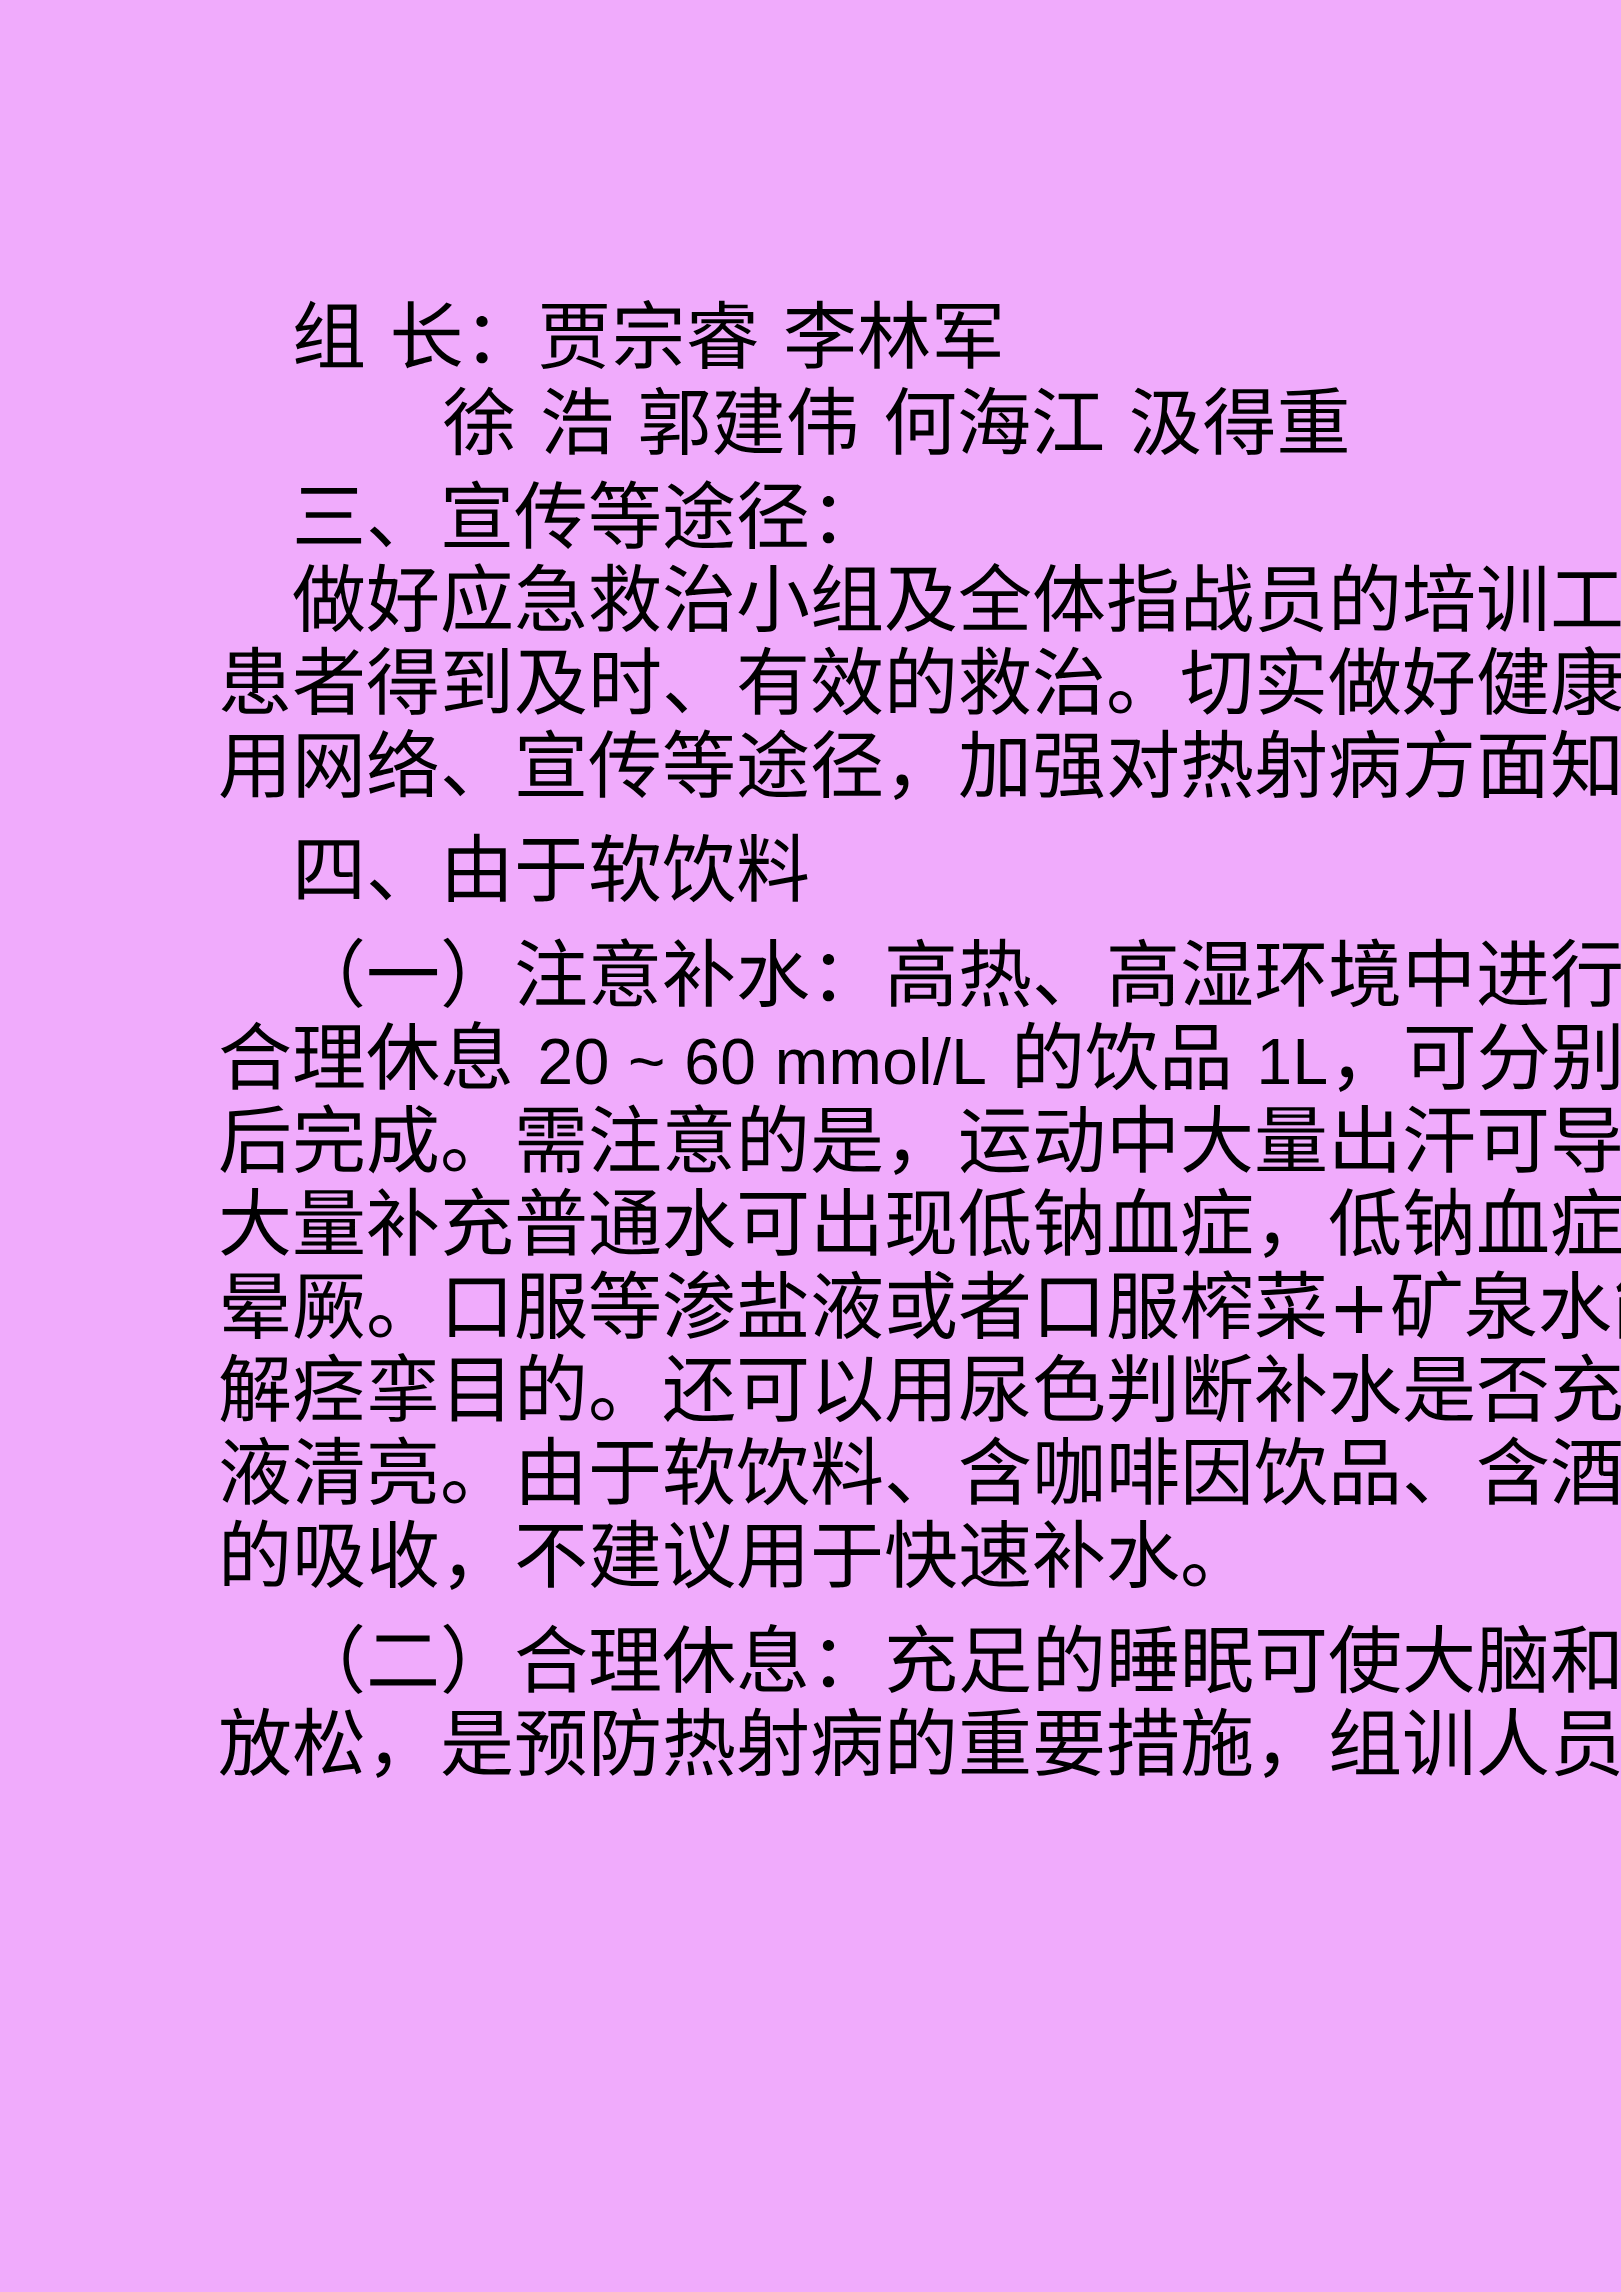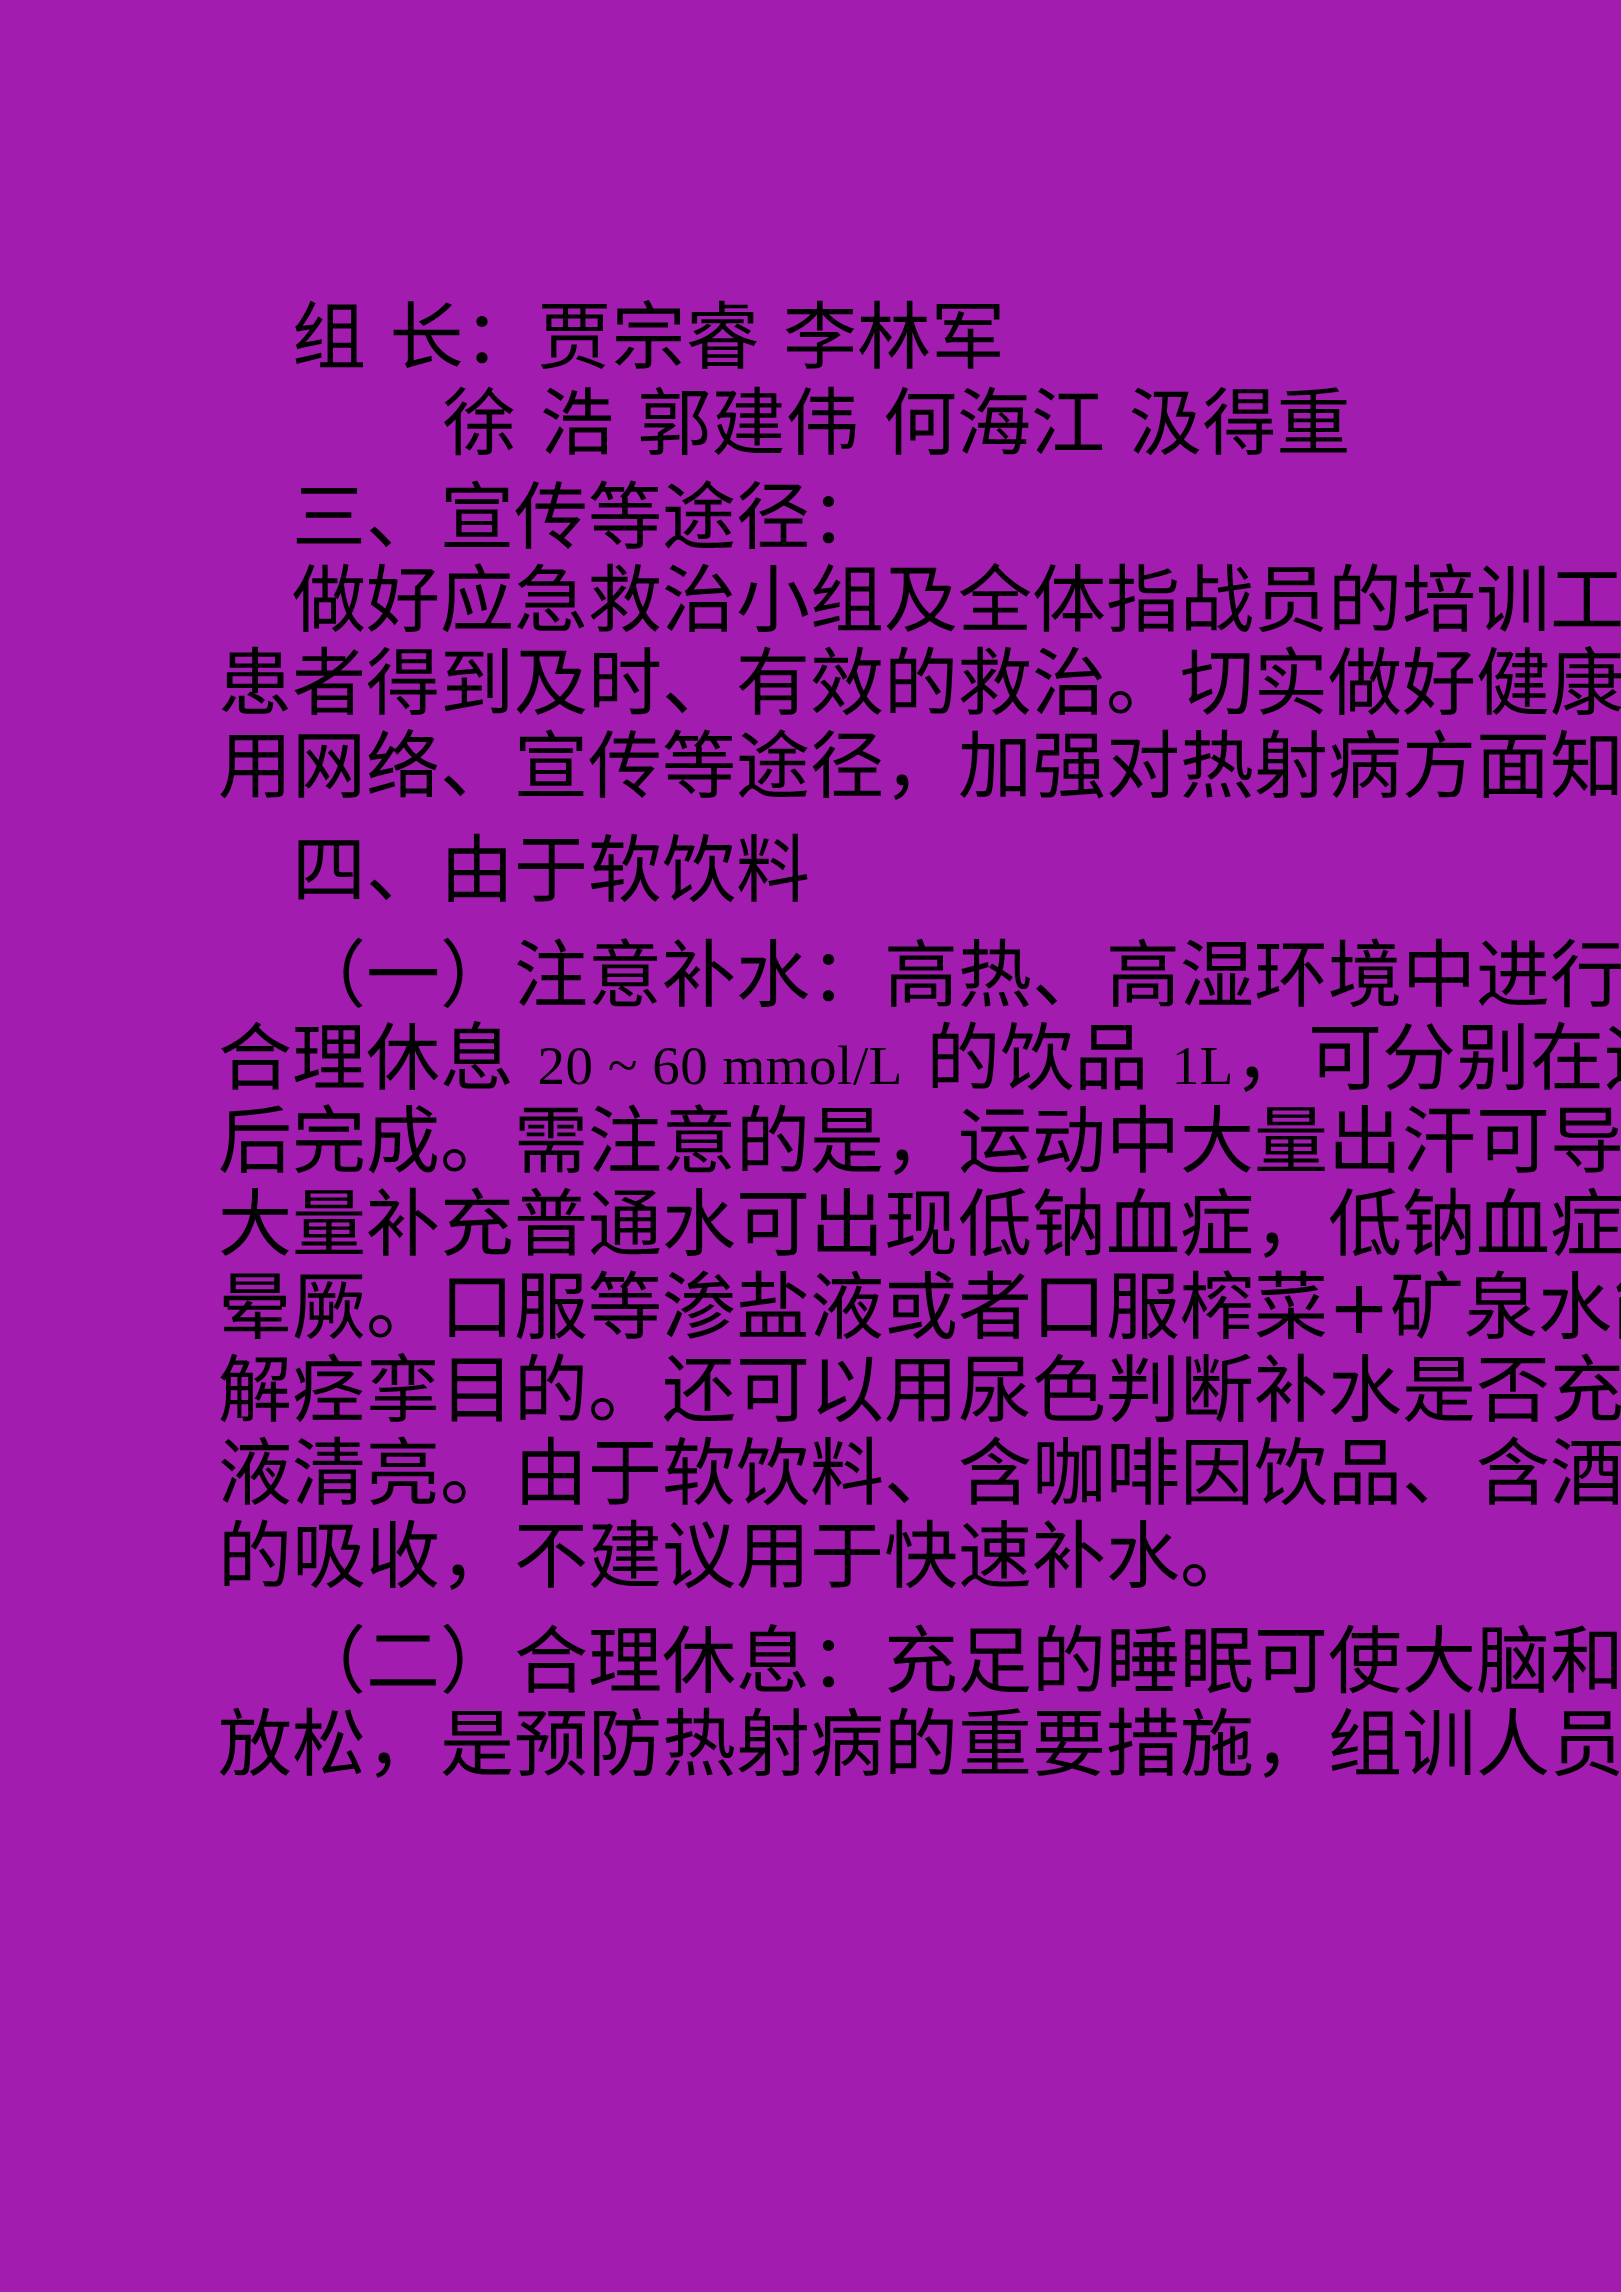--- a/index.html
+++ b/index.html
@@ -11,21 +11,21 @@
 
   body {
     font-family: "DejaVu Sans", "Liberation Sans", sans-serif;
     color: #000000;
   }
 
   #page {
     position: relative;
     width: 1621px;
     height: 2293px;
-    background: #a21caf;
+    background: #f0abfc;
     overflow: hidden;
     box-sizing: border-box;
   }
 
   
   #doc-body {
     position: absolute;
     left: 218px;
     top: 294px;
     width: 1208px;
@@ -49,22 +49,22 @@
 
   
   .roster .line { height: 86px; line-height: 86px; }
 
   
   .sec-gap { height: 21.6px; }
   .small-gap { height: 9.8px; }
 
   
   .latin {
-    font-family: Liberation Serif, serif;
-    font-size: 55px;
+    font-family: Liberation Sans, sans-serif;
+    font-size: 64px;
     letter-spacing: 0.5px;
   }
 </style>
 </head>
 <body>
 
 <div id="page">
 
   <div id="doc-body">
 

